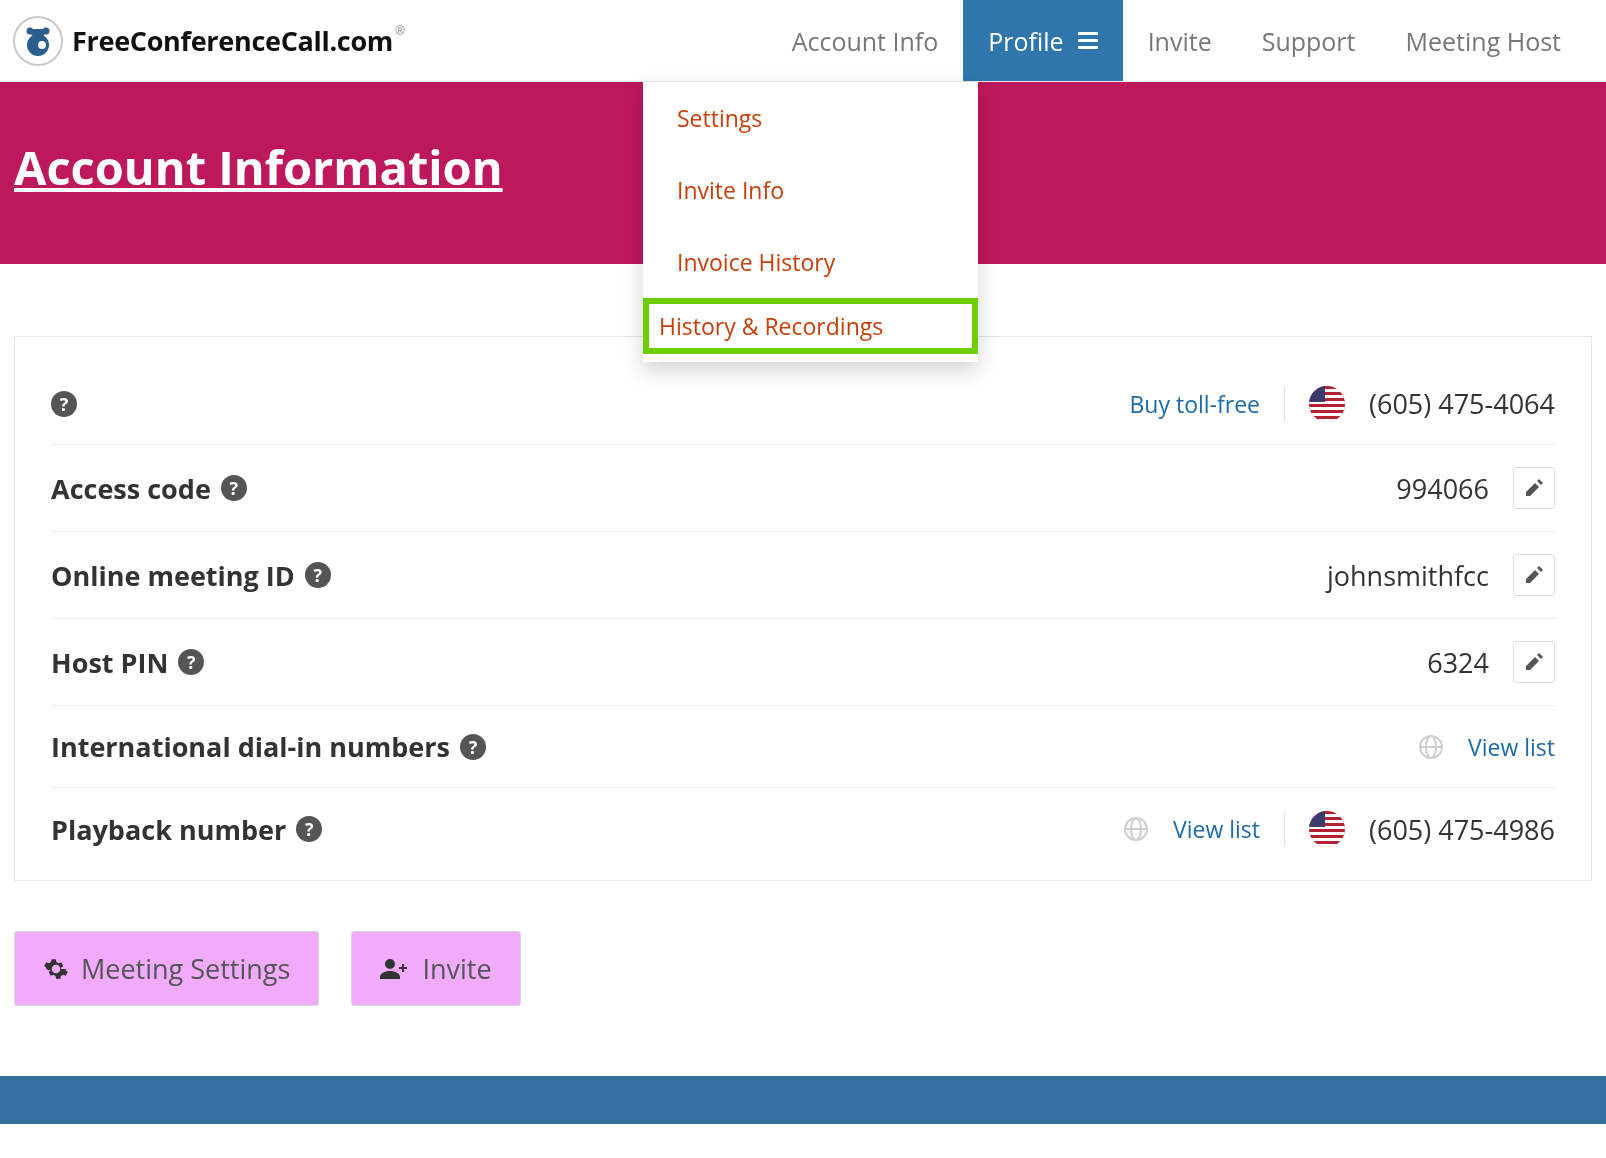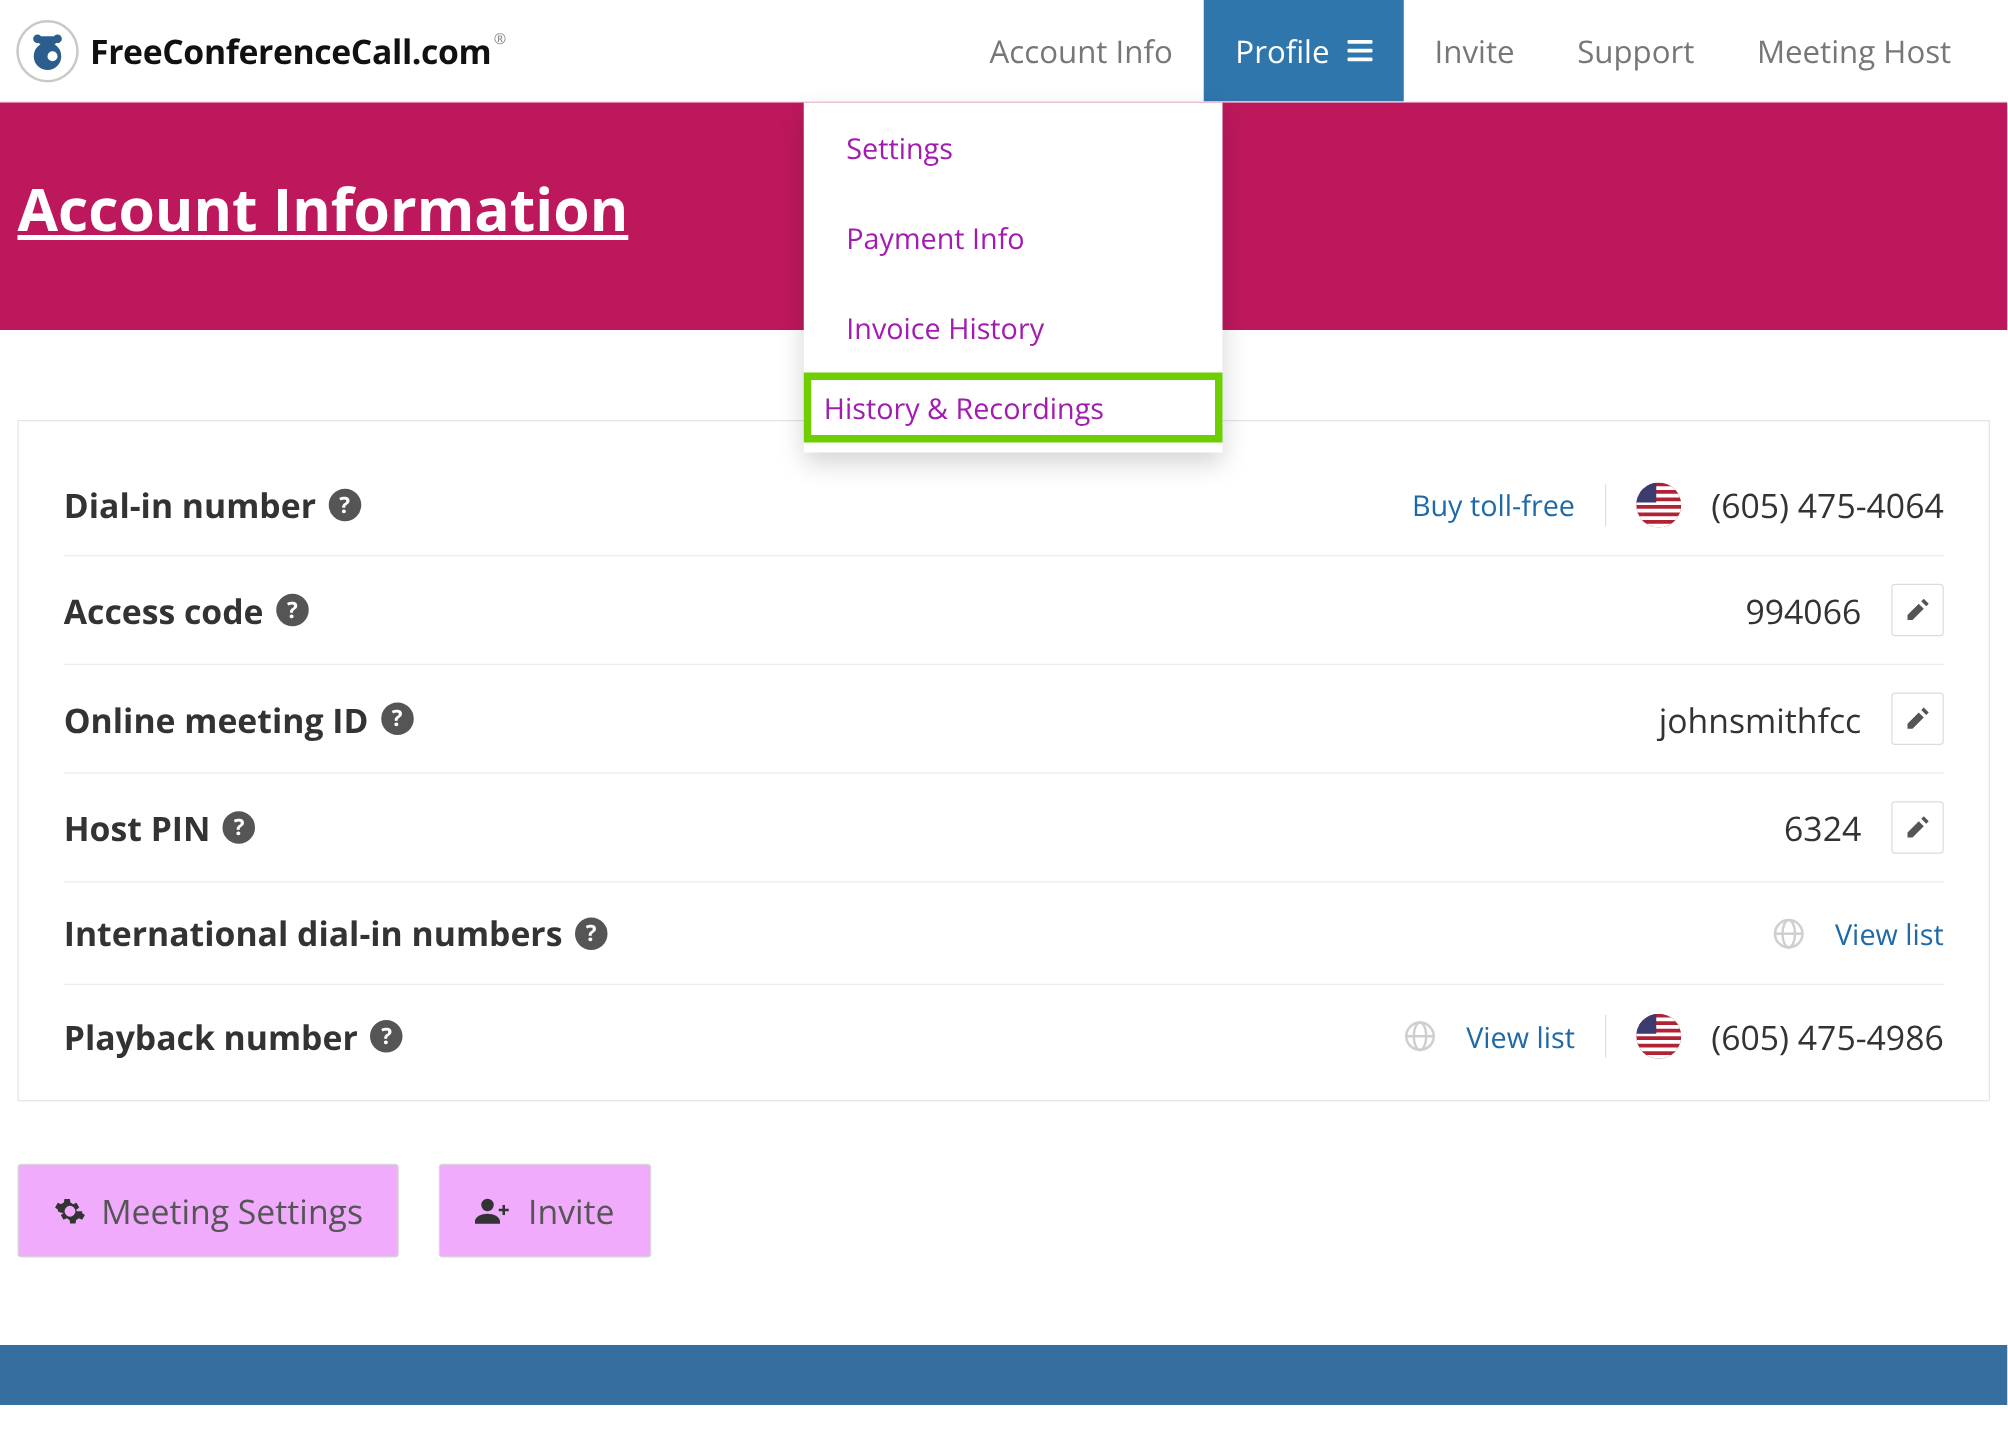--- a/index.html
+++ b/index.html
@@ -70,21 +70,21 @@
     left: 643px;
     width: 335px;
     background: #fff;
     box-shadow: 0 8px 20px rgba(0,0,0,0.18);
     z-index: 50;
     padding-bottom: 8px;
   }
   .dropdown-item {
     padding: 20px 34px;
     font-size: 23px;
-    color: #a21caf;
+    color: #c2410c;
     cursor: pointer;
   }
   .dropdown-item.highlight-wrap {
     padding: 6px 10px;
     border: 6px solid #6fce00;
   }
   
   .hero {
     background: #be185d;
     color: #fff;
@@ -212,37 +212,36 @@
       <span>Support</span>
     </div>
     <div class="nav-item">
       <span>Meeting Host</span>
     </div>
   </div>
 </div>
 
 <div class="dropdown">
   <div class="dropdown-item">Settings</div>
-  <div class="dropdown-item">Payment Info</div>
+  <div class="dropdown-item">Invite Info</div>
   <div class="dropdown-item">Invoice History</div>
   <div class="dropdown-item highlight-wrap">
     <div class="highlight-inner">History &amp; Recordings</div>
   </div>
 </div>
 
 <div class="hero">
   <h1>Account Information</h1>
 </div>
 
 <div class="card-wrap">
   <div class="card">
 
     <div class="row">
       <div class="row-label">
-        <span>Dial-in number</span>
         <span class="help-icon">?</span>
       </div>
       <div class="row-right">
         <span class="link">Buy toll-free</span>
         <span class="sep"></span>
         <span class="flag">
           <svg viewBox="0 0 36 36" width="36" height="36">
             <defs>
                 <clipPath id="c1">
                   <circle cx="18" cy="18" r="18"></circle>

